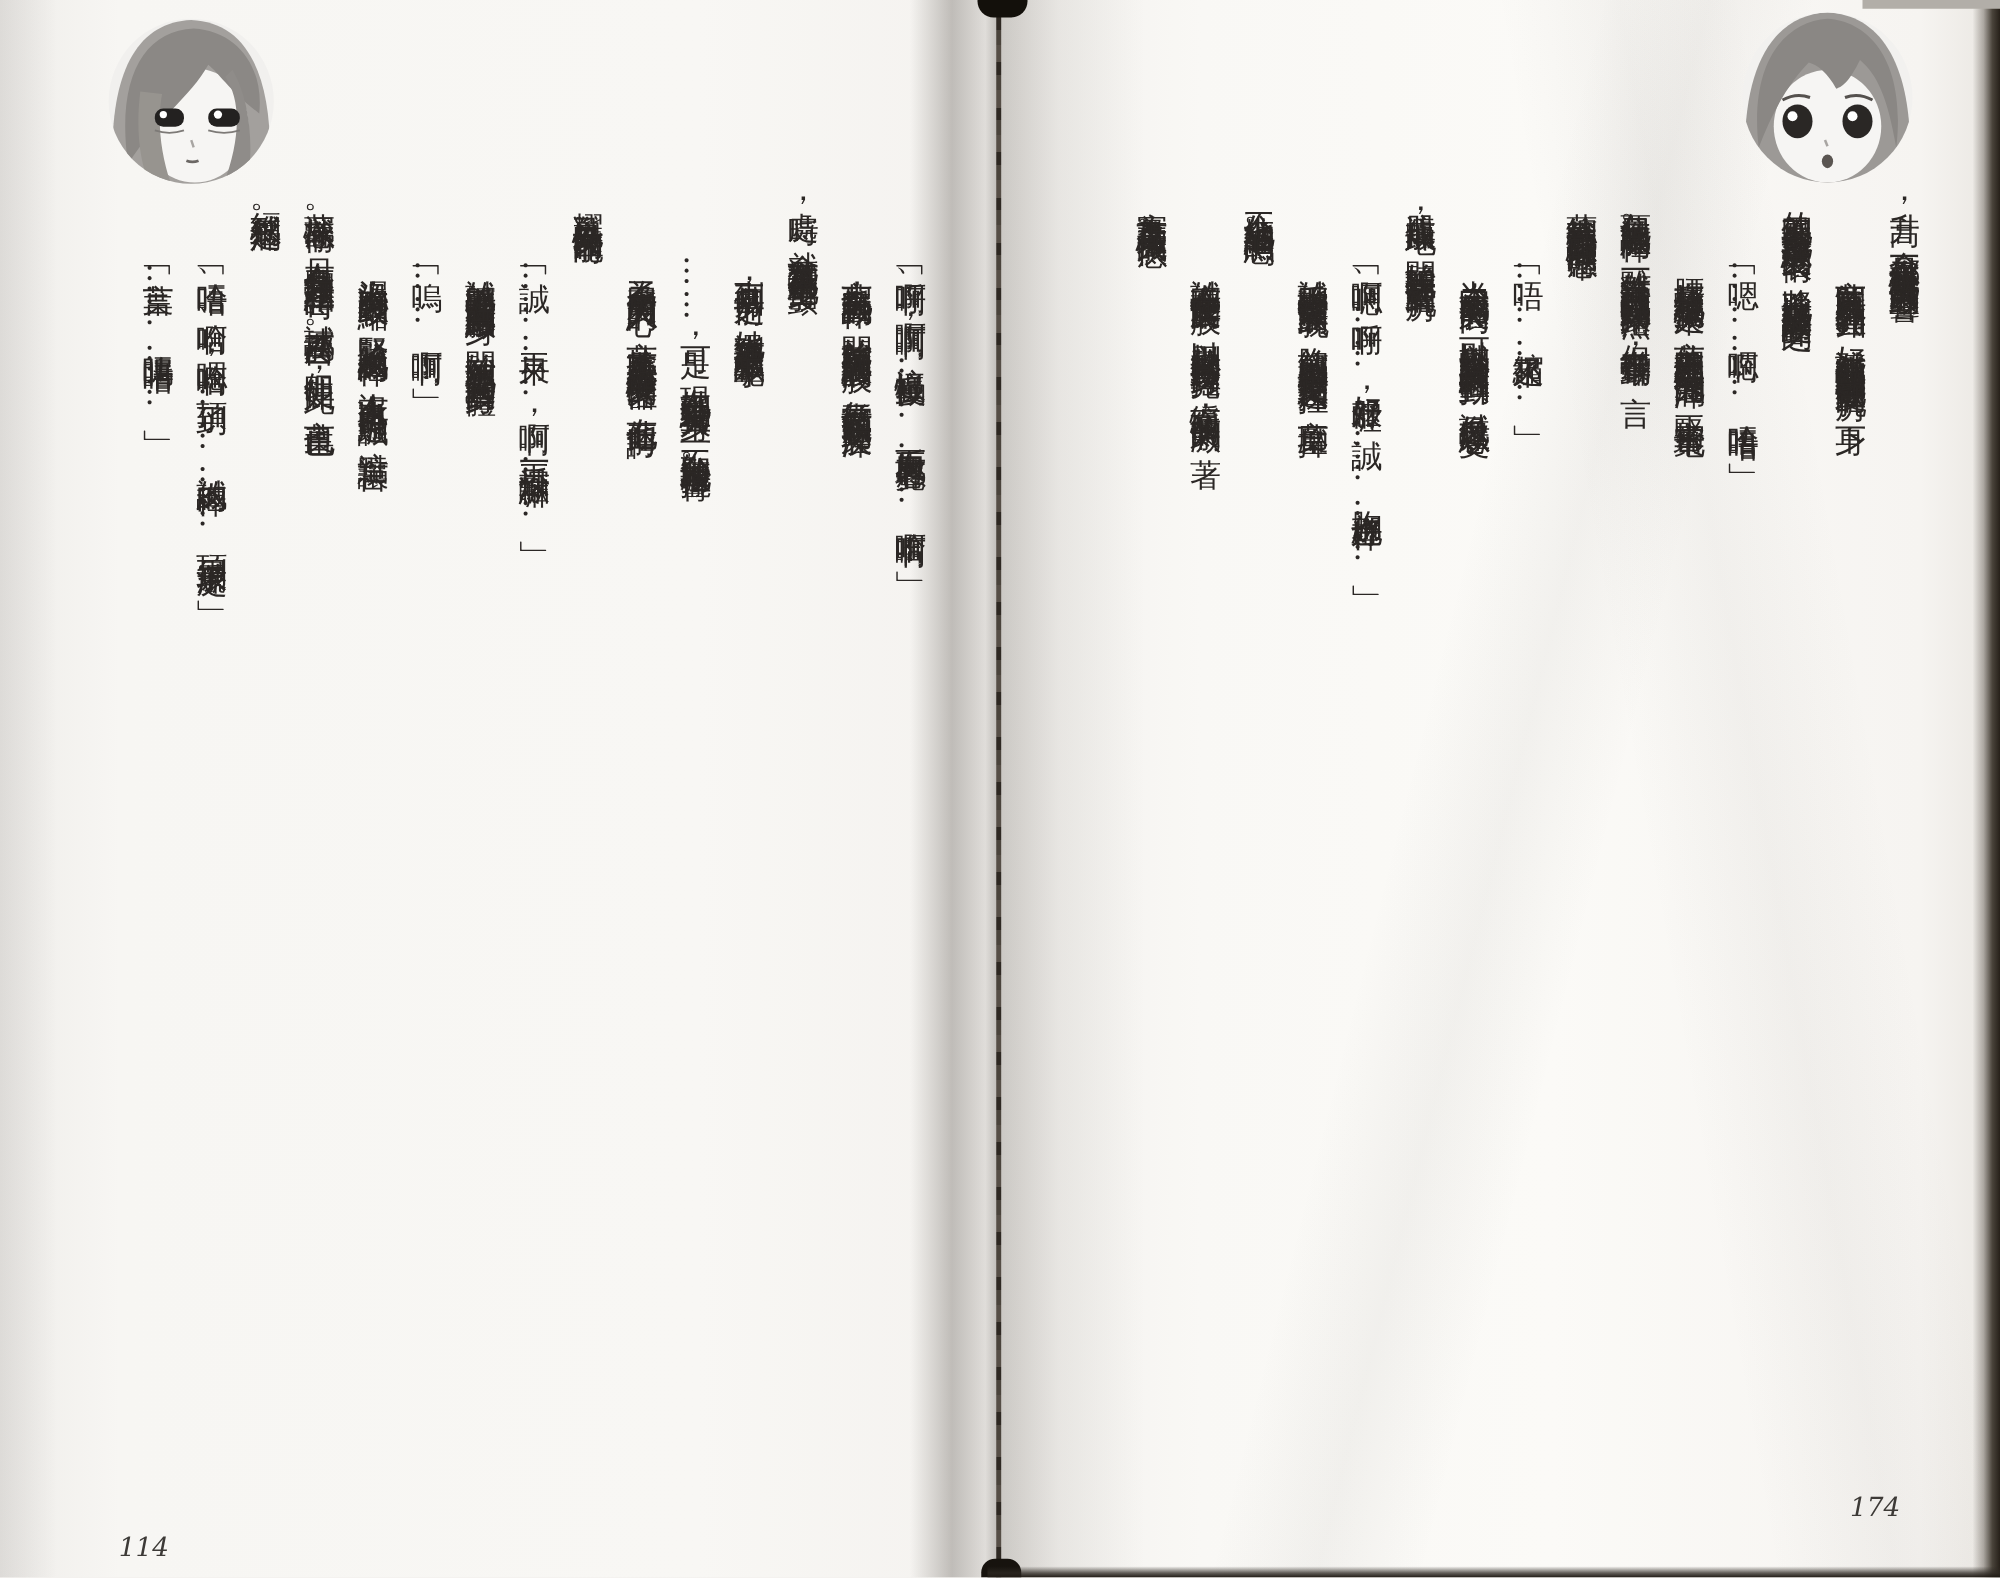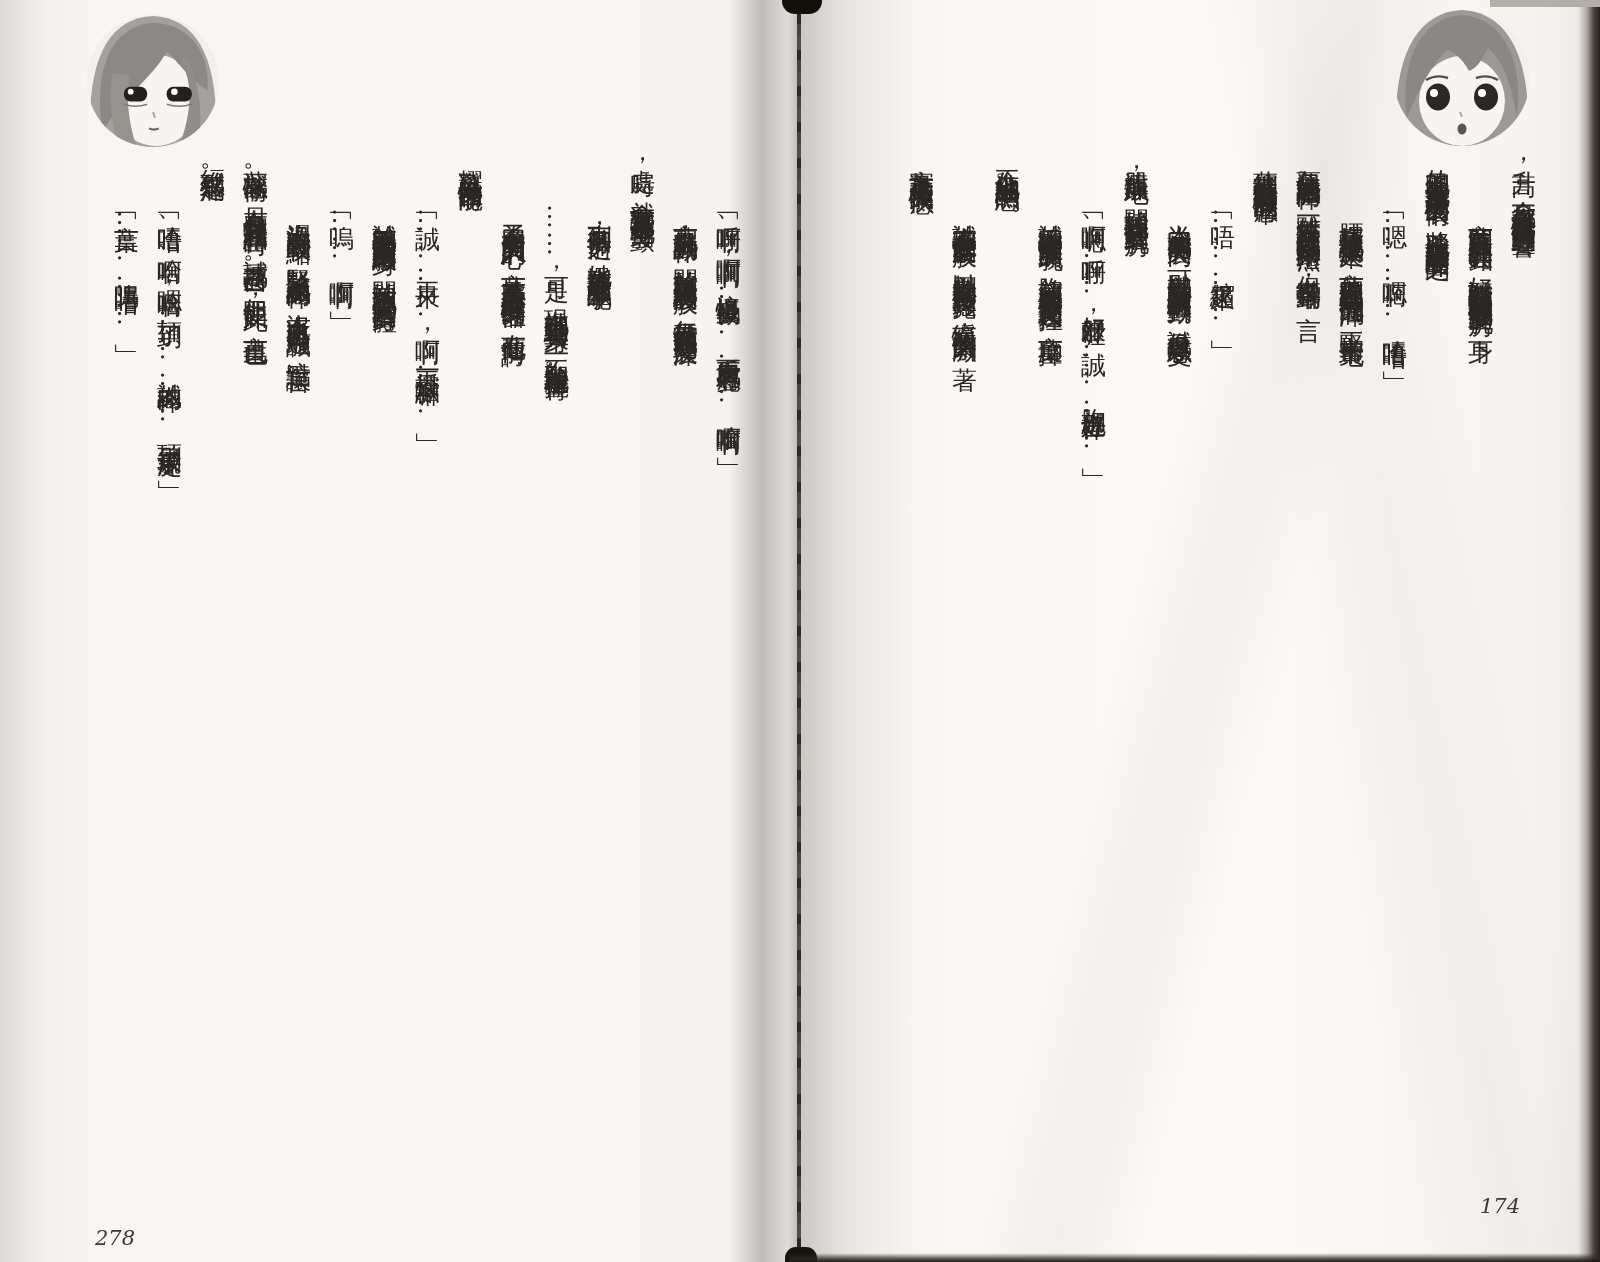--- a/index.html
+++ b/index.html
@@ -149,14 +149,14 @@
     <div class="vcol" style="padding-top: 54px;">「唔……縮起來了……」</div>
     <div class="vcol" style="padding-top: 54px;">尚未完全成熟的膣襞內，可以感覺到陰莖受到束縛的輕顫抖動。誠像是難以忍受</div>
     <div class="vcol">這股焦躁般地，開始揉捏玩弄起言葉的乳房。</div>
     <div class="vcol" style="padding-top: 54px;">「啊啊嗯、呼啊……好舒服喔，誠……胸部也好棒……」</div>
     <div class="vcol" style="padding-top: 54px;">誠的手指確實攫住發漲的乳頭。胸前敏感的突起被手指刻意夾起揉捏，言葉壓抑</div>
     <div class="vcol">不住地發出細細的悲鳴。</div>
     <div class="vcol" style="padding-top: 54px;">誠的右手摟住言葉的腰肢，以規則的律動挺高腰身搖晃。緩慢而甜美的刺激，著</div>
     <div class="vcol">實為言葉帶來極大的快感。</div>
   </div>
 
-<div class="pagenum pagenum-left">278</div>
+<div class="pagenum pagenum-left">114</div>
 <div class="pagenum pagenum-right">174</div>
 
 </body></html>

